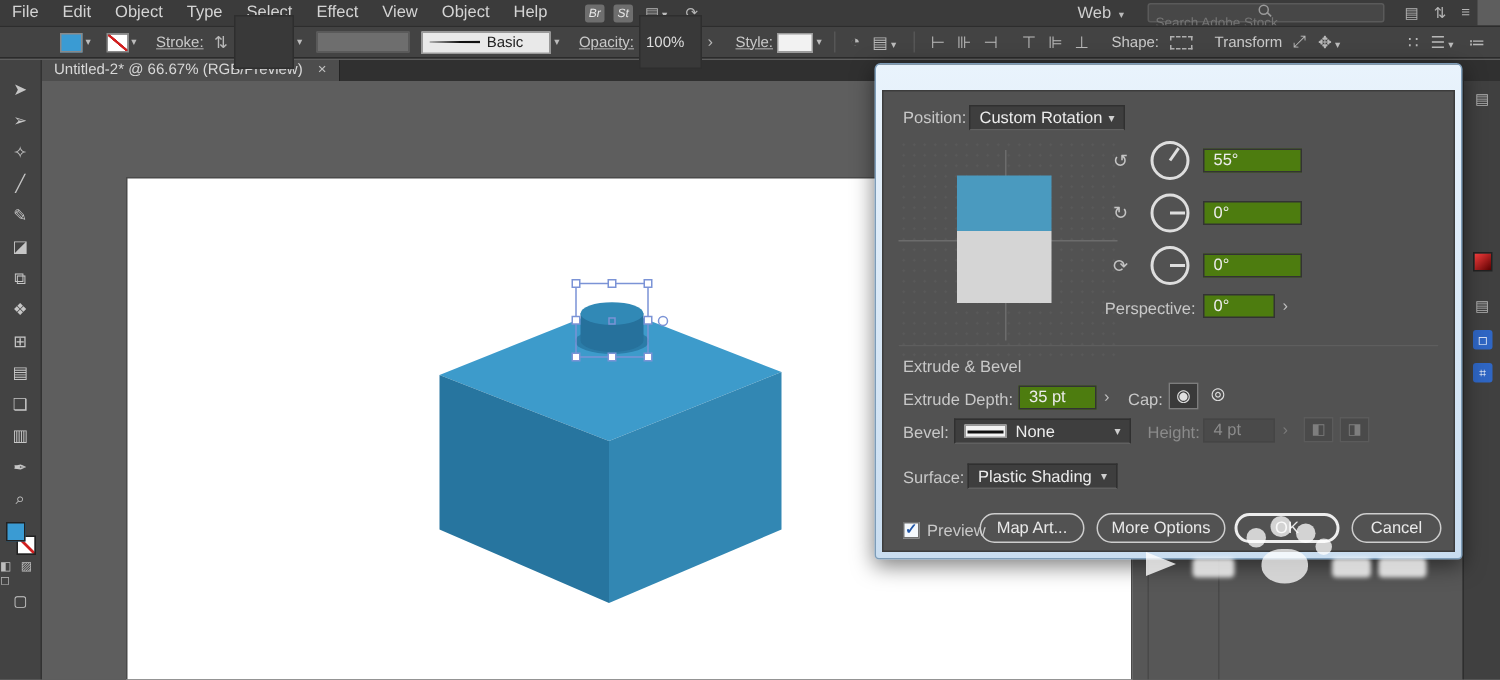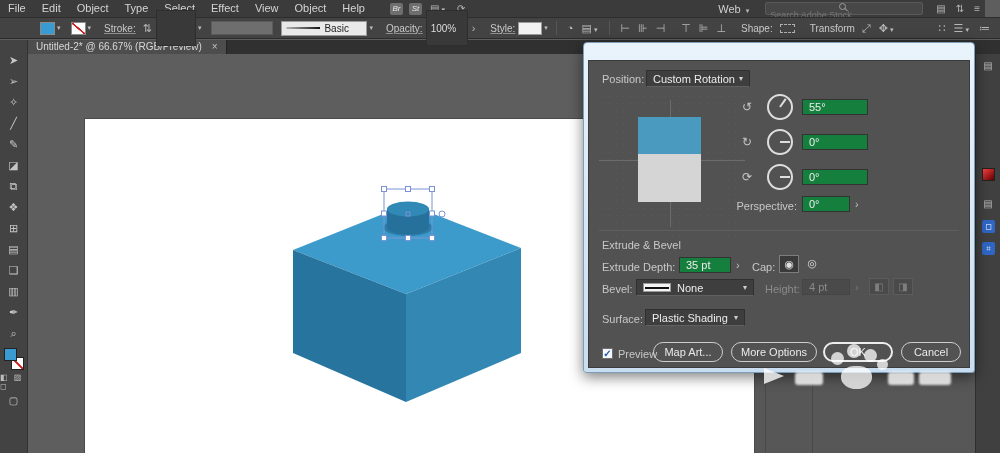--- a/index.html
+++ b/index.html
@@ -119,21 +119,21 @@
   .abs { position:absolute; }
   .dlabel { color:#c8c8c8; }
   .dlabel-dim { color:#8b8b8b; }
   .dselect {
     background:#3e3e3e; border:1px solid #303030; border-bottom-color:#606060;
     color:#ececec; height:17px; display:flex; align-items:center;
     padding:0 4px 0 6px; justify-content:space-between;
   }
   .dselect .chev { color:#cfcfcf; font-size:8px; }
   .dfield {
-    background:#15803d; border:1px solid #333; height:16px; color:#ececec;
+    background:#4d7c0f; border:1px solid #333; height:16px; color:#ececec;
     line-height:15px; padding-left:6px;
   }
   .dfield.disabled { background:#4a4a4a; border-color:#454545; color:#8b8b8b; }
   .more-chev { color:#c0c0c0; font-size:11px; }
   .more-chev.disabled { color:#7a7a7a; }
   .track-area { left:10px; top:32px; width:146px; height:146px;
     background-image:radial-gradient(#5a5a5a 0.8px, transparent 0.9px); background-size:7px 7px; }
   .cross-h { position:absolute; left:0; right:0; top:67px; height:1px; background:#6c6c6c; }
   .cross-v { position:absolute; left:71px; top:7px; height:127px; width:1px; background:#6c6c6c; }
   .track-cube { position:absolute; left:39px; top:24px; width:63px; height:85px; }

